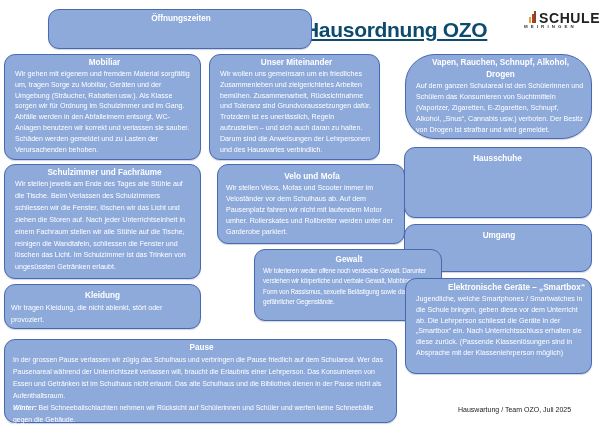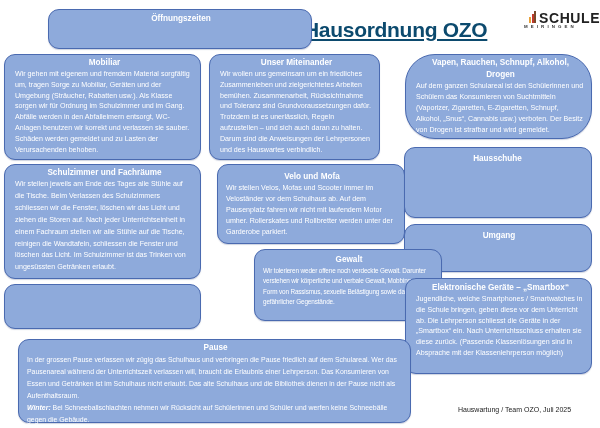--- a/index.html
+++ b/index.html
@@ -98,28 +98,30 @@
 <div class="box" style="left: 404px; top: 224px; width: 188px; height: 48px; padding-left: 8px; padding-top: 5px; line-height: 10.8px;">
   <div class="title" style="line-height: 12px;">Umgang</div>
 </div>
 
 <div class="box small-text" style="left: 209px; top: 249px; width: 188px; height: 72px; padding-left: 8px; padding-top: 4px; margin-left: 45px;">
   <div class="title" style="line-height: 12px;">Gewalt</div>
   <div class="body">Wir tolerieren weder offene noch verdeckte Gewalt. Darunter verstehen wir körperliche und verbale Gewalt, Mobbing, jegliche Form von Rassismus, sexuelle Belästigung sowie das Tragen gefährlicher Gegenstände.</div>
 </div>
 
 <div class="box" style="left: 4px; top: 284px; width: 197px; height: 45px; padding-left: 6px; padding-top: 5px;">
+  <div class="title" style="line-height: 12px;">Kleidung</div>
+  <div class="body">Wir tragen Kleidung, die nicht ablenkt, stört oder provoziert.</div>
 </div>
 
 <div class="box" style="left: 405px; top: 278px; width: 187px; height: 96px; padding-left: 10px; padding-top: 3px; line-height: 10.8px;">
-  <div class="title" style="line-height: 12px;">Elektronische Geräte – „Smartbox“</div>
+  <div class="title" style="line-height: 12px; text-align: right;">Elektronische Geräte – „Smartbox“</div>
   <div class="body">Jugendliche, welche Smartphones / Smartwatches in die Schule bringen, geben diese vor dem Unterricht ab. Die Lehrperson schliesst die Geräte in der „Smartbox“ ein. Nach Unterrichtsschluss erhalten sie diese zurück. (Passende Klassenlösungen sind in Absprache mit der Klassenlehrperson möglich)</div>
 </div>
 
-<div class="box" style="left: 18px; width: 393px; height: 84px; padding-left: 8px; top: 339px; font-size: 6.9px; line-height: 12px;">
+<div class="box" style="left: 4px; width: 393px; height: 84px; padding-left: 8px; top: 339px; font-size: 6.9px; line-height: 12px;">
   <div class="title" style="line-height: 12px;">Pause</div>
   <div class="body" style="padding-right: 2px;">
     <span>In der grossen Pause verlassen wir zügig das Schulhaus und verbringen die Pause friedlich auf dem Schulareal. Wer das Pausenareal während der Unterrichtszeit verlassen will, braucht die Erlaubnis einer Lehrperson. Das Konsumieren von Essen und Getränken ist im Schulhaus nicht erlaubt. Das alte Schulhaus und die Bibliothek dienen in der Pause nicht als Aufenthaltsraum.</span><br>
     <span class="winter">Winter:</span><span> Bei Schneeballschlachten nehmen wir Rücksicht auf Schülerinnen und Schüler und werfen keine Schneebälle gegen die Gebäude.</span>
   </div>
 </div>
 
 <div class="footer">Hauswartung / Team OZO, Juli 2025</div>
 
 </body></html>

